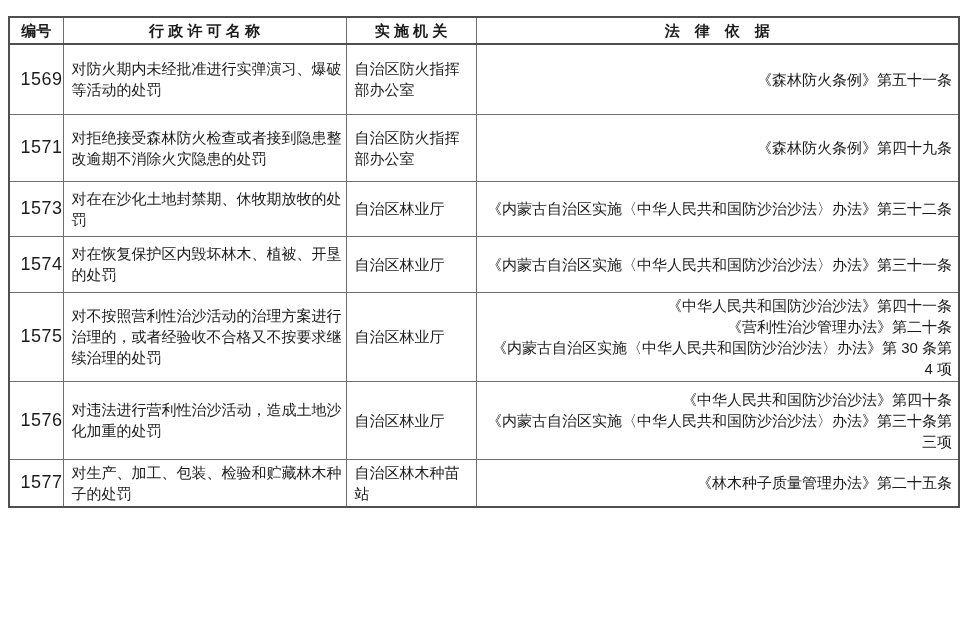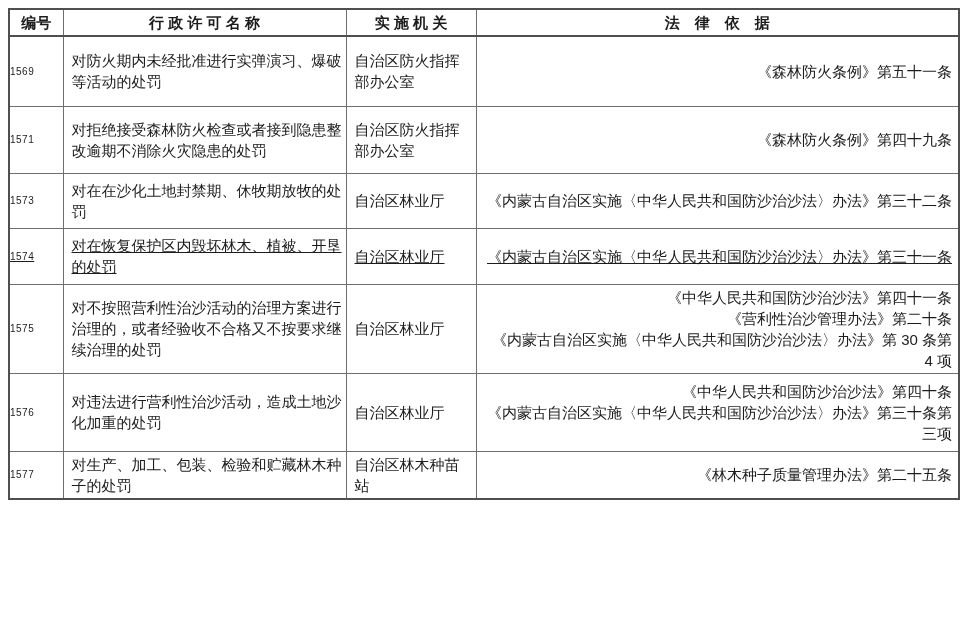--- a/index.html
+++ b/index.html
@@ -11,21 +11,21 @@
     position: relative;
     width: 967px;
     height: 633px;
     background: #ffffff;
     overflow: hidden;
     font-family: "Liberation Sans", sans-serif;
   }
   table.license-table {
     position: absolute;
     left: 8px;
-    top: 8px;
+    top: 16px;
     width: 950px;
     border-collapse: collapse;
     table-layout: fixed;
     font-size: 15px;
     color: #1c1c1c;
     border: 2px solid #4f4f4f;
   }
   table.license-table th,
   table.license-table td {
     border: 1px solid #6e6e6e;
@@ -36,22 +36,22 @@
   table.license-table thead th {
     border-bottom: 2px solid #4f4f4f;
     font-weight: bold;
     text-align: center;
     white-space: pre;
     height: 25px;
     padding: 0;
     font-size: 15px;
   }
   td.cell-num {
-    text-align: left;
-    font-size: 10px;
+    text-align: right;
+    font-size: 18px;
     letter-spacing: 0.5px;
     padding: 0;
   }
   td.cell-name {
     padding: 2px 4px 2px 8px;
     text-align: left;
   }
   td.cell-agency {
     padding: 2px 4px 2px 8px;
     text-align: left;
@@ -102,21 +102,21 @@
           </td>
         </tr>
         <tr style="height: 55px;">
           <td class="cell-num">1573</td>
           <td class="cell-name">对在在沙化土地封禁期、休牧期放牧的处罚</td>
           <td class="cell-agency">自治区林业厅</td>
           <td class="cell-basis">
             <span class="basis-line">《内蒙古自治区实施〈中华人民共和国防沙治沙法〉办法》第三十二条</span>
           </td>
         </tr>
-        <tr style="height: 56px; text-decoration: underline;">
+        <tr style="height: 56px;">
           <td class="cell-num">1574</td>
           <td class="cell-name">对在恢复保护区内毁坏林木、植被、开垦的处罚</td>
           <td class="cell-agency">自治区林业厅</td>
           <td class="cell-basis">
             <span class="basis-line">《内蒙古自治区实施〈中华人民共和国防沙治沙法〉办法》第三十一条</span>
           </td>
         </tr>
         <tr style="height: 84px;">
           <td class="cell-num">1575</td>
           <td class="cell-name">对不按照营利性治沙活动的治理方案进行治理的，或者经验收不合格又不按要求继续治理的处罚</td>

